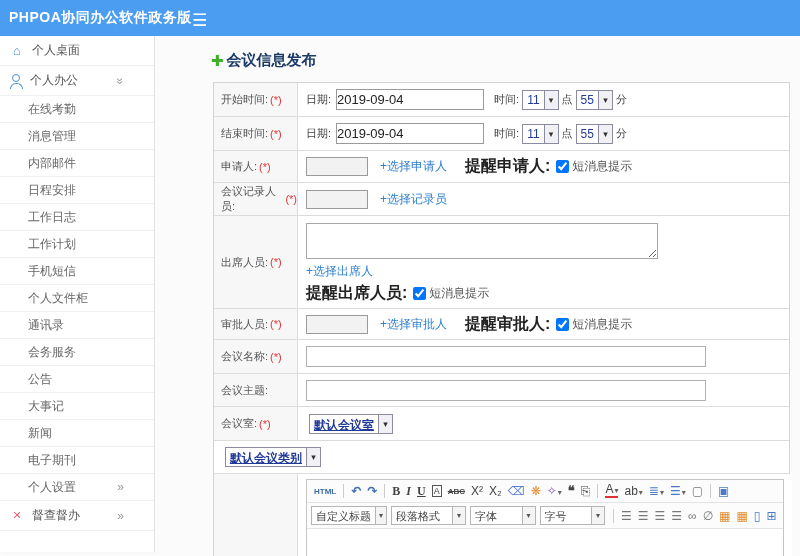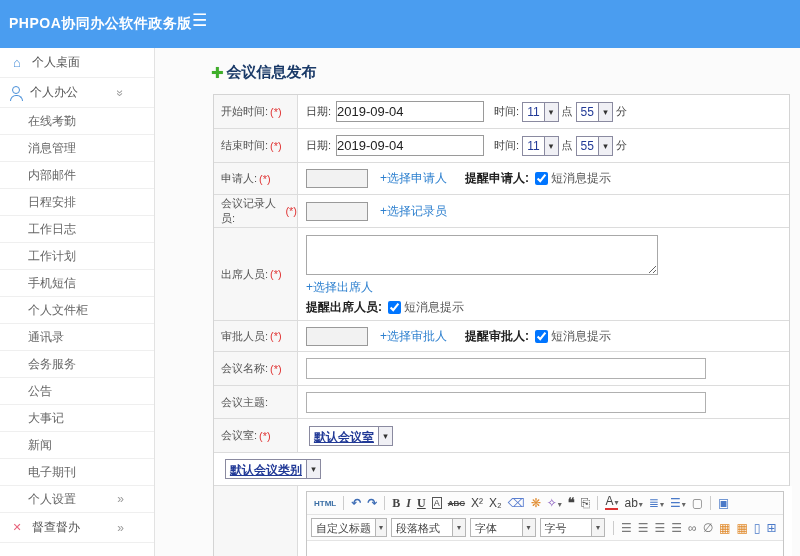--- a/index.html
+++ b/index.html
@@ -1,20 +1,20 @@
 <!DOCTYPE html>
 <html><head>
 <meta charset="utf-8">
 <style>
   * { box-sizing: border-box; margin: 0; padding: 0; }
   html,body { width: 800px; height: 556px; overflow: hidden;
     font-family: "Liberation Sans", "DejaVu Sans", sans-serif; background: #fbfbfb; }
 
   
-  .topbar { position: relative; height: 48px; background: #4a9df0; display: flex; align-items: center; }
+  .topbar { position: relative; height: 36px; background: #4a9df0; display: flex; align-items: center; }
   .topbar-title { color: #fff; font-size: 14px; font-weight: bold; padding-left: 9px; letter-spacing: .5px; }
   .hamburger { position: absolute; left: 192px; top: 10px; color: #fff; font-size: 17px; cursor: pointer; }
 
   
   .layout { display: flex; height: 516px; }
   .sidebar { width: 155px; background: #fff; border-right: 1px solid #e2e2e2;
     box-shadow: 2px 0 4px rgba(0,0,0,.04); overflow: hidden; flex: 0 0 155px; }
   .s-item { display: flex; align-items: center; font-size: 12px; color: #666;
     border-bottom: 1px solid #efefef; cursor: pointer; padding-right: 30px; }
   .s-item.top { height: 30px; padding-left: 10px; color: #555; }
@@ -53,21 +53,21 @@
   .date-input { width: 148px; height: 21px; border: 1px solid #9a9a9a; font-size: 13px;
     padding-left: 0; margin: 0 10px 0 5px; color: #222; font-family: inherit; }
   .sel { display: inline-flex; align-items: stretch; border: 1px solid #8a8aa0; background: #fff;
     height: 20px; margin: 0 3px; cursor: pointer; }
   .sel-text { font-size: 12px; color: #223a97; padding: 2px 4px 0 4px; white-space: nowrap; }
   .sel-text.link-style { font-weight: bold; text-decoration: underline; }
   .sel-arrow { width: 14px; background: #f0f0f5; border-left: 1px solid #8a8aa0; color: #333;
     font-size: 9px; display: flex; align-items: center; justify-content: center; }
   .small-input { width: 62px; height: 19px; background: #f2f2f2; border: 1px solid #9a9a9a; }
   .blue-link { color: #2e80cf; font-size: 12px; text-decoration: none; margin-left: 12px; cursor: pointer; }
-  .remind { font-size: 12px; font-weight: bold; color: #222; margin-left: 18px; }
+  .remind { font-size: 16px; font-weight: bold; color: #222; margin-left: 18px; }
   .sms { font-size: 12px; color: #555; }
   .chk { margin: 0 3px 0 6px; }
   .attendees-textarea { width: 352px; height: 50px; border: 1px solid #a8a8a8; margin-top: 7px;
     resize: both; font-family: inherit; }
   .wide-input { width: 400px; height: 21px; border: 1px solid #b0b0b0; font-family: inherit; font-size: 12px; padding-left:4px; }
 
   
   .editor-box { width: calc(100% - 8px); margin: 5px 0 0 0; border: 1px solid #c6c6c6; background: #fff; height: 112px; }
   .etb { display: flex; align-items: center; padding: 3px 4px; background: #fcfcfc;
     border-bottom: 1px solid #e4e4e4; flex-wrap: nowrap; }

